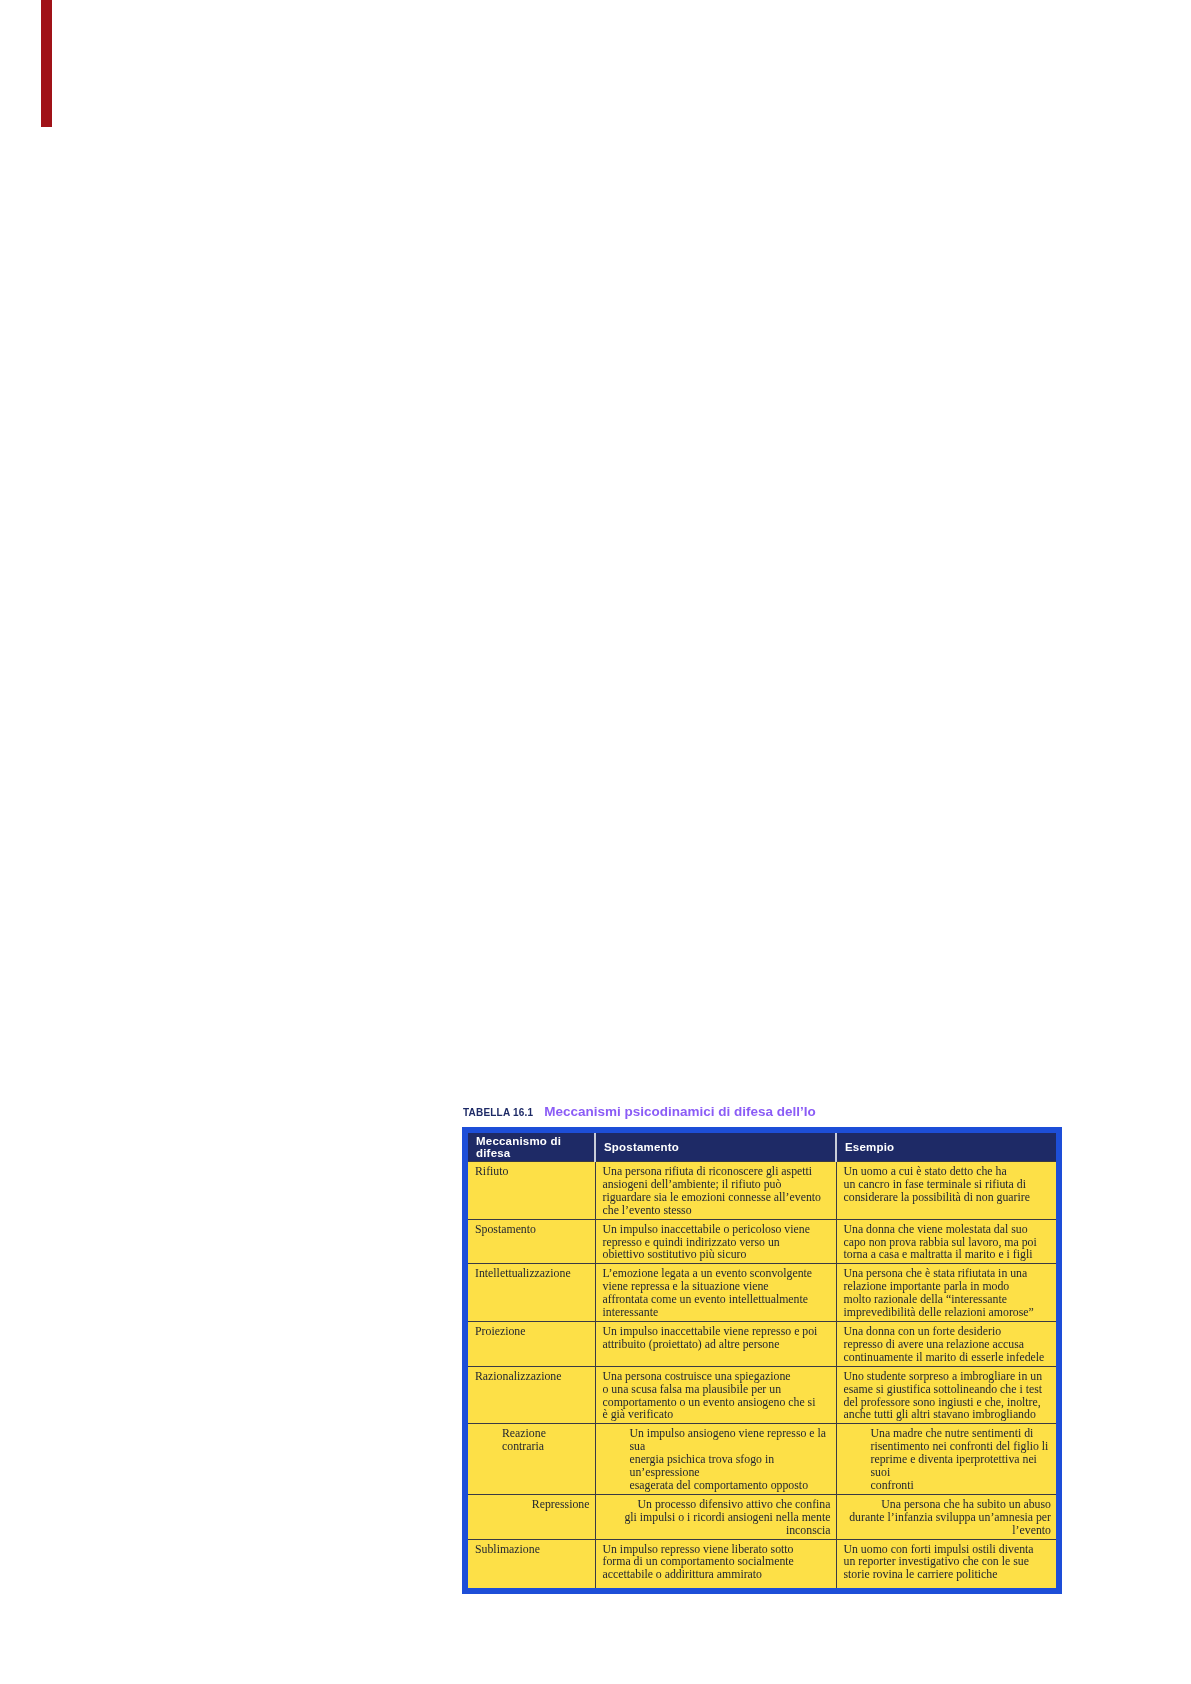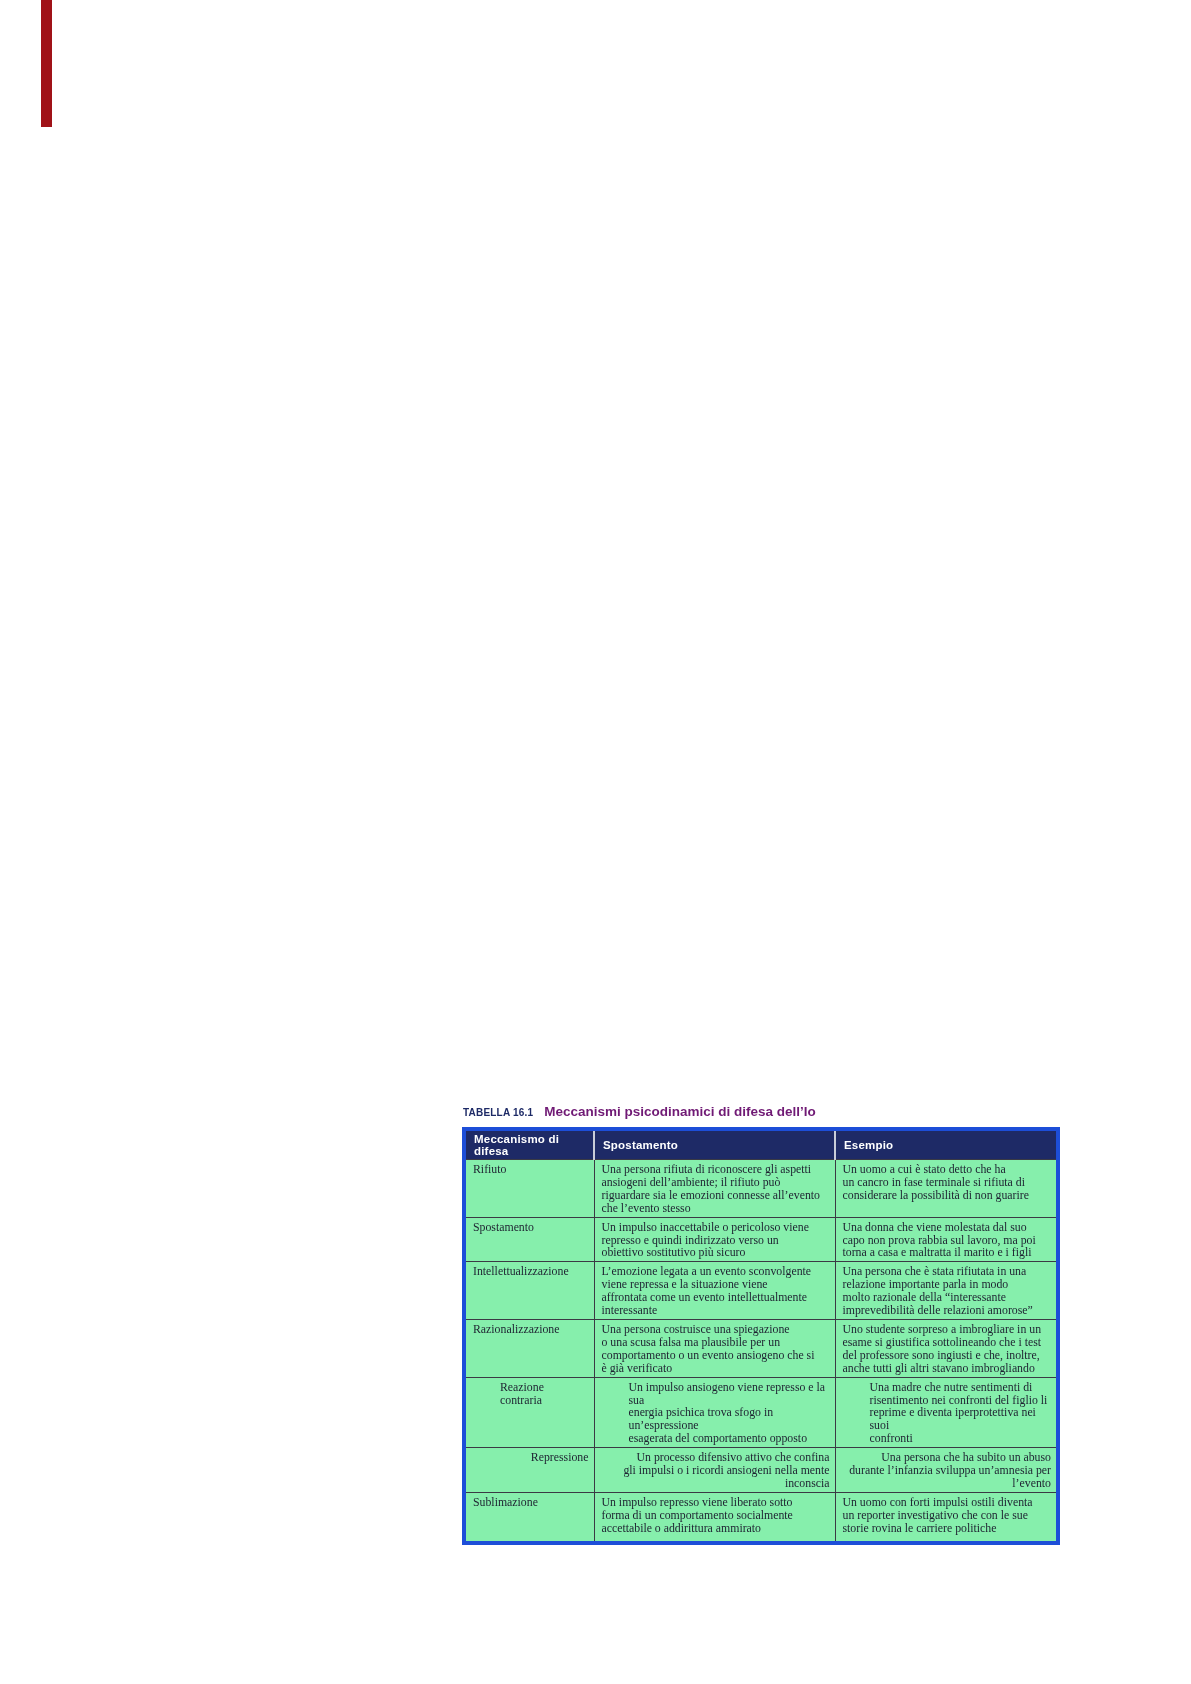--- a/index.html
+++ b/index.html
@@ -35,29 +35,29 @@
     white-space: nowrap;
   }
   .title-label {
     font-size: 10px;
     color: #1d2a66;
     margin-right: 11px;
     letter-spacing: 0.2px;
   }
   .title-text {
     font-size: 13.5px;
-    color: #701a75;
+    color: #8b5cf6;
     margin-top: 32px;
   }
   table.defense {
     border-collapse: collapse;
     table-layout: fixed;
     width: 594px;
-    border: 4px solid #1d4ed8;
-    background: #86efac;
+    border: 6px solid #1d4ed8;
+    background: #fde047;
   }
   table.defense th {
     background: #1e2a66;
     color: #ffffff;
     font-family: "Liberation Sans", sans-serif;
     font-size: 11.5px;
     font-weight: bold;
     text-align: left;
     vertical-align: middle;
     height: 15px;
@@ -135,20 +135,28 @@
           <td>Intellettualizzazione</td>
           <td>L’emozione legata a un evento sconvolgente
 viene repressa e la situazione viene
 affrontata come un evento intellettualmente
 interessante</td>
           <td>Una persona che è stata rifiutata in una
 relazione importante parla in modo
 molto razionale della “interessante
 imprevedibilità delle relazioni amorose”</td>
         </tr>
+        <tr class="r3">
+          <td>Proiezione</td>
+          <td>Un impulso inaccettabile viene represso e poi
+attribuito (proiettato) ad altre persone</td>
+          <td>Una donna con un forte desiderio
+represso di avere una relazione accusa
+continuamente il marito di esserle infedele</td>
+        </tr>
         <tr class="r4">
           <td>Razionalizzazione</td>
           <td>Una persona costruisce una spiegazione
 o una scusa falsa ma plausibile per un
 comportamento o un evento ansiogeno che si
 è già verificato</td>
           <td>Uno studente sorpreso a imbrogliare in un
 esame si giustifica sottolineando che i test
 del professore sono ingiusti e che, inoltre,
 anche tutti gli altri stavano imbrogliando</td>

